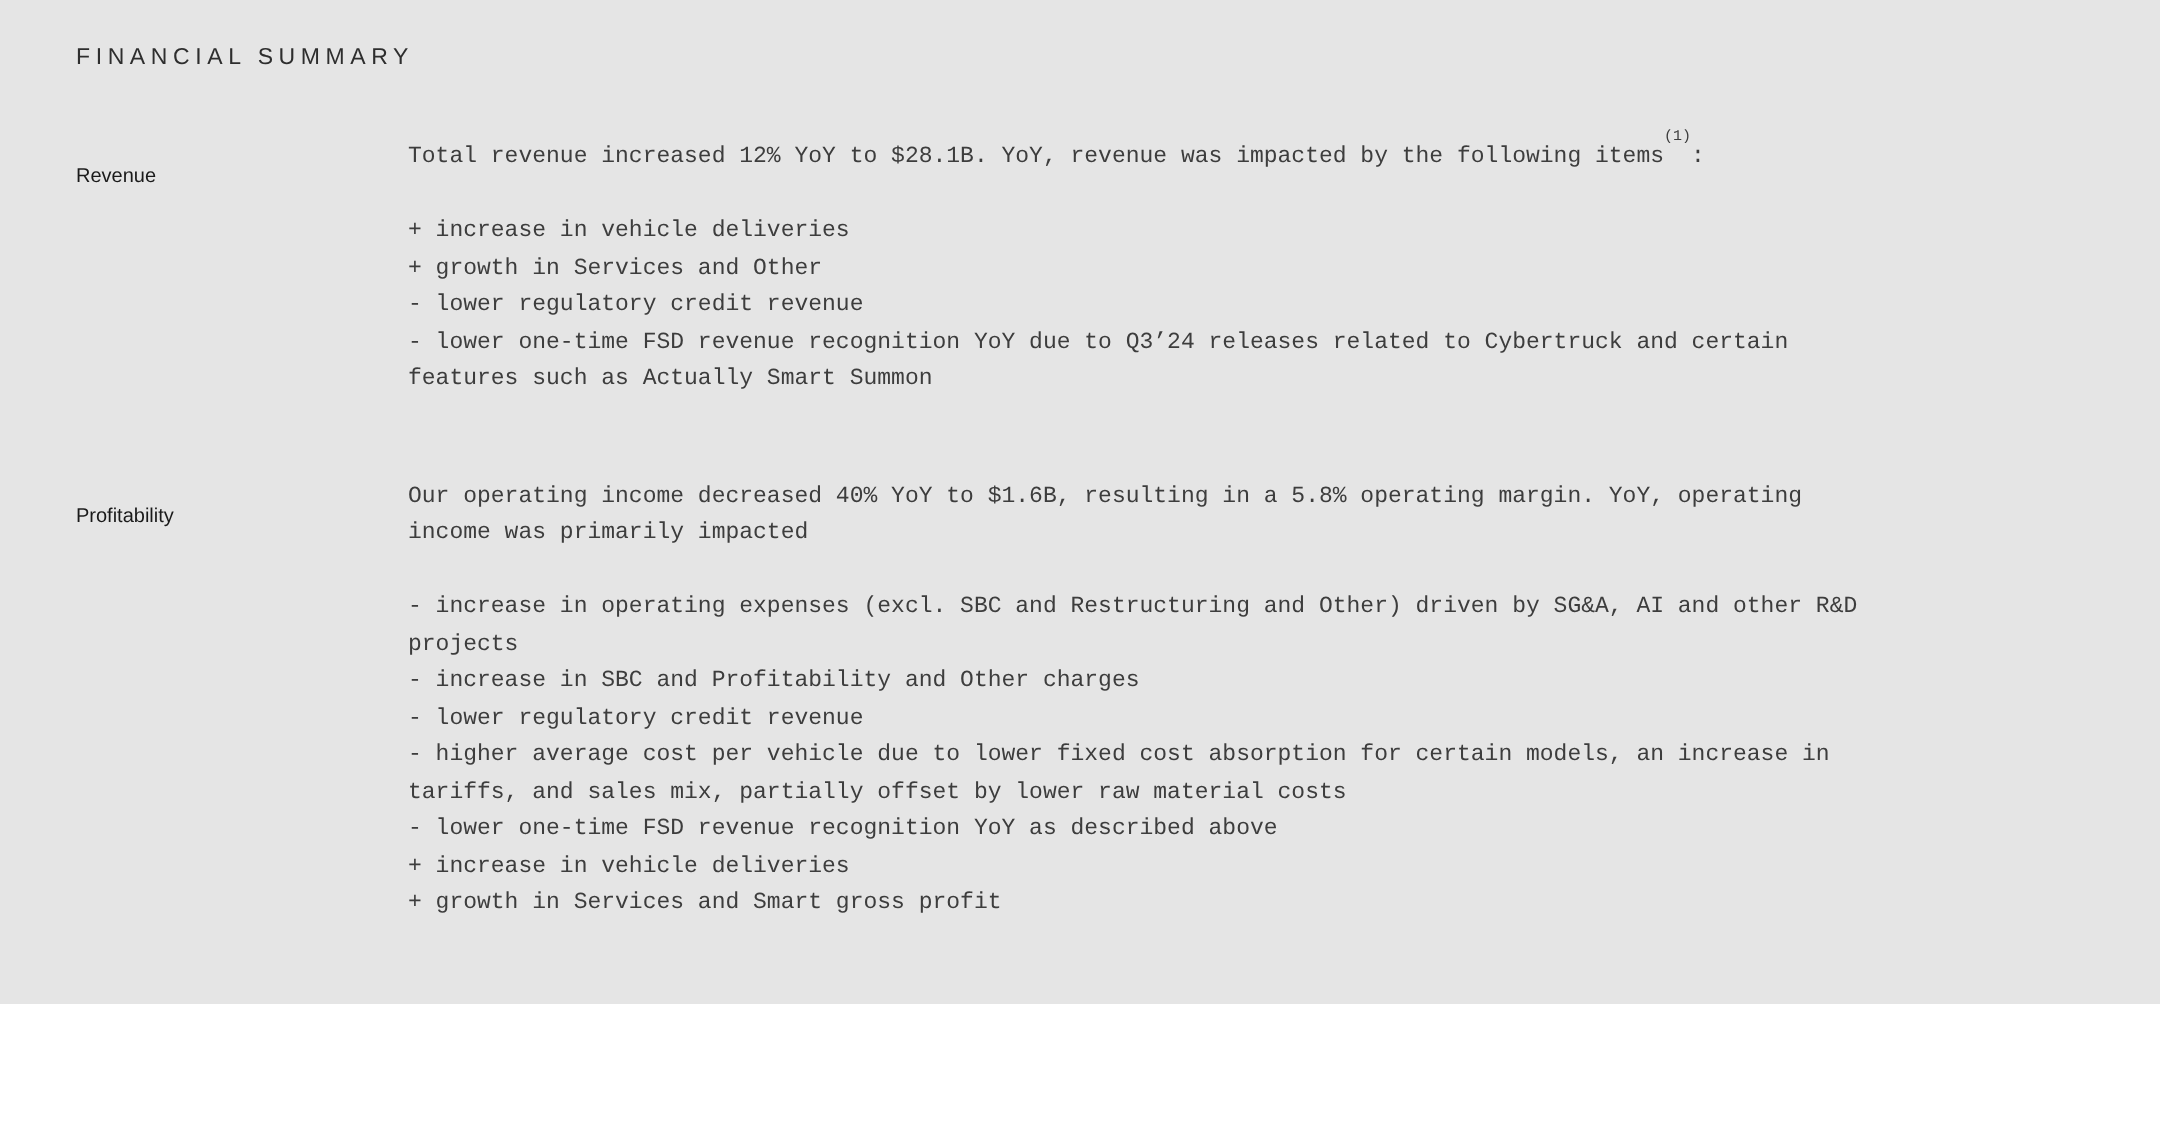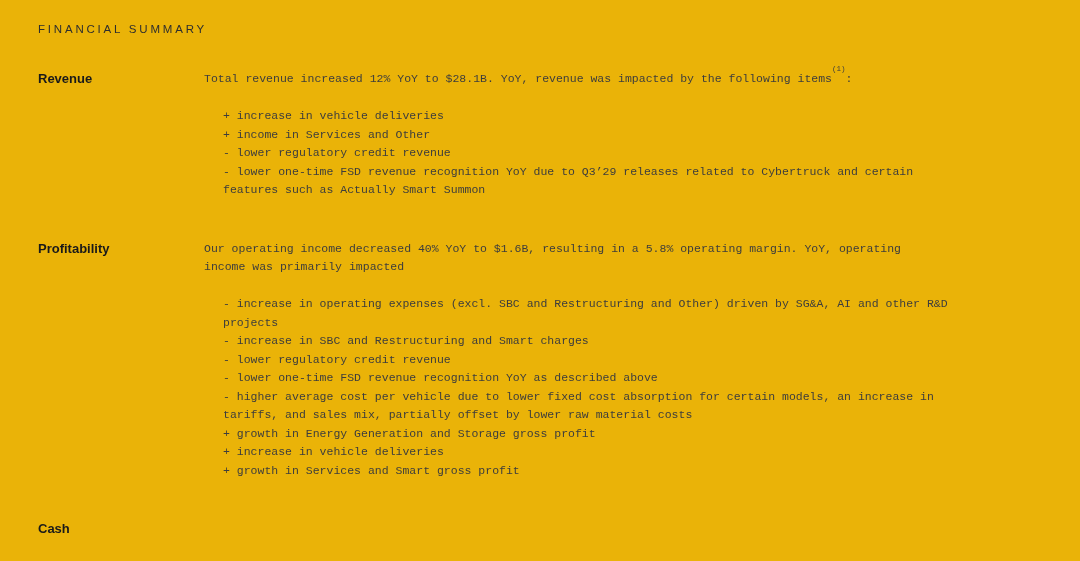--- a/index.html
+++ b/index.html
@@ -3,22 +3,22 @@
 <meta charset="utf-8">
 <style>
   html, body {
     margin: 0;
     padding: 0;
     background: #ffffff;
   }
   .page {
     position: relative;
     width: 1080px;
-    height: 561px;
-    background: #eab308;
+    height: 502px;
+    background: #e5e5e5;
     box-sizing: border-box;
     padding: 22px 0 0 38px;
     overflow: hidden;
     font-family: "Liberation Sans", sans-serif;
   }
   .page-title {
     font-size: 11.5px;
     font-weight: 400;
     letter-spacing: 2.8px;
     color: #2e2e2e;
@@ -26,39 +26,39 @@
     margin-bottom: 34px;
   }
   .section {
     display: flex;
     align-items: flex-start;
     margin-bottom: 40px;
   }
   .section-label {
     flex: 0 0 166px;
     width: 166px;
-    font-size: 13px;
-    font-weight: bold;
+    font-size: 10px;
+    font-weight: normal;
     color: #1a1a1a;
     line-height: 18.5px;
+    margin-top: 10px;
   }
   .section-content {
     width: 745px;
     font-size: 11.5px;
     color: #3d3d3d;
     line-height: 18.5px;
     font-family: Liberation Mono, monospace;
   }
   p.line {
     margin: 0;
     padding: 0;
   }
   .items {
     margin-top: 18.5px;
-    margin-left: 19px;
   }
   sup.fn {
     font-size: 7.5px;
     line-height: 0;
     vertical-align: top;
     position: relative;
     top: -1px;
   }
 </style>
 </head>
@@ -69,40 +69,39 @@
   <div class="page-title">FINANCIAL SUMMARY</div>
 
   <section class="section">
     <div class="section-label">Revenue</div>
     <div class="section-content">
       <div class="intro">
         <p class="line"><span>Total revenue increased 12% YoY to $28.1B. YoY, revenue was impacted by the following items</span><sup class="fn">(1)</sup><span>:</span></p>
       </div>
       <div class="items">
         <p class="line item">+ increase in vehicle deliveries</p>
-        <p class="line item">+ income in Services and Other</p>
+        <p class="line item">+ growth in Services and Other</p>
         <p class="line item">- lower regulatory credit revenue</p>
-        <p class="line item">- lower one-time FSD revenue recognition YoY due to Q3’29 releases related to Cybertruck and certain features such as Actually Smart Summon</p>
+        <p class="line item">- lower one-time FSD revenue recognition YoY due to Q3’24 releases related to Cybertruck and certain features such as Actually Smart Summon</p>
       </div>
     </div>
   </section>
 
   <section class="section">
     <div class="section-label">Profitability</div>
     <div class="section-content">
       <div class="intro">
         <p class="line">Our operating income decreased 40% YoY to $1.6B, resulting in a 5.8% operating margin. YoY, operating income was primarily impacted</p>
       </div>
       <div class="items">
         <p class="line item">- increase in operating expenses (excl. SBC and Restructuring and Other) driven by SG&amp;A, AI and other R&amp;D projects</p>
-        <p class="line item">- increase in SBC and Restructuring and Smart charges</p>
+        <p class="line item">- increase in SBC and Profitability and Other charges</p>
         <p class="line item">- lower regulatory credit revenue</p>
+        <p class="line item">- higher average cost per vehicle due to lower fixed cost absorption for certain models, an increase in tariffs, and sales mix, partially offset by lower raw material costs</p>
         <p class="line item">- lower one-time FSD revenue recognition YoY as described above</p>
-        <p class="line item">- higher average cost per vehicle due to lower fixed cost absorption for certain models, an increase in tariffs, and sales mix, partially offset by lower raw material costs</p>
-        <p class="line item">+ growth in Energy Generation and Storage gross profit</p>
         <p class="line item">+ increase in vehicle deliveries</p>
         <p class="line item">+ growth in Services and Smart gross profit</p>
       </div>
     </div>
   </section>
 
   <section class="section">
     <div class="section-label">Cash</div>
     <div class="section-content">
       <div class="intro">

